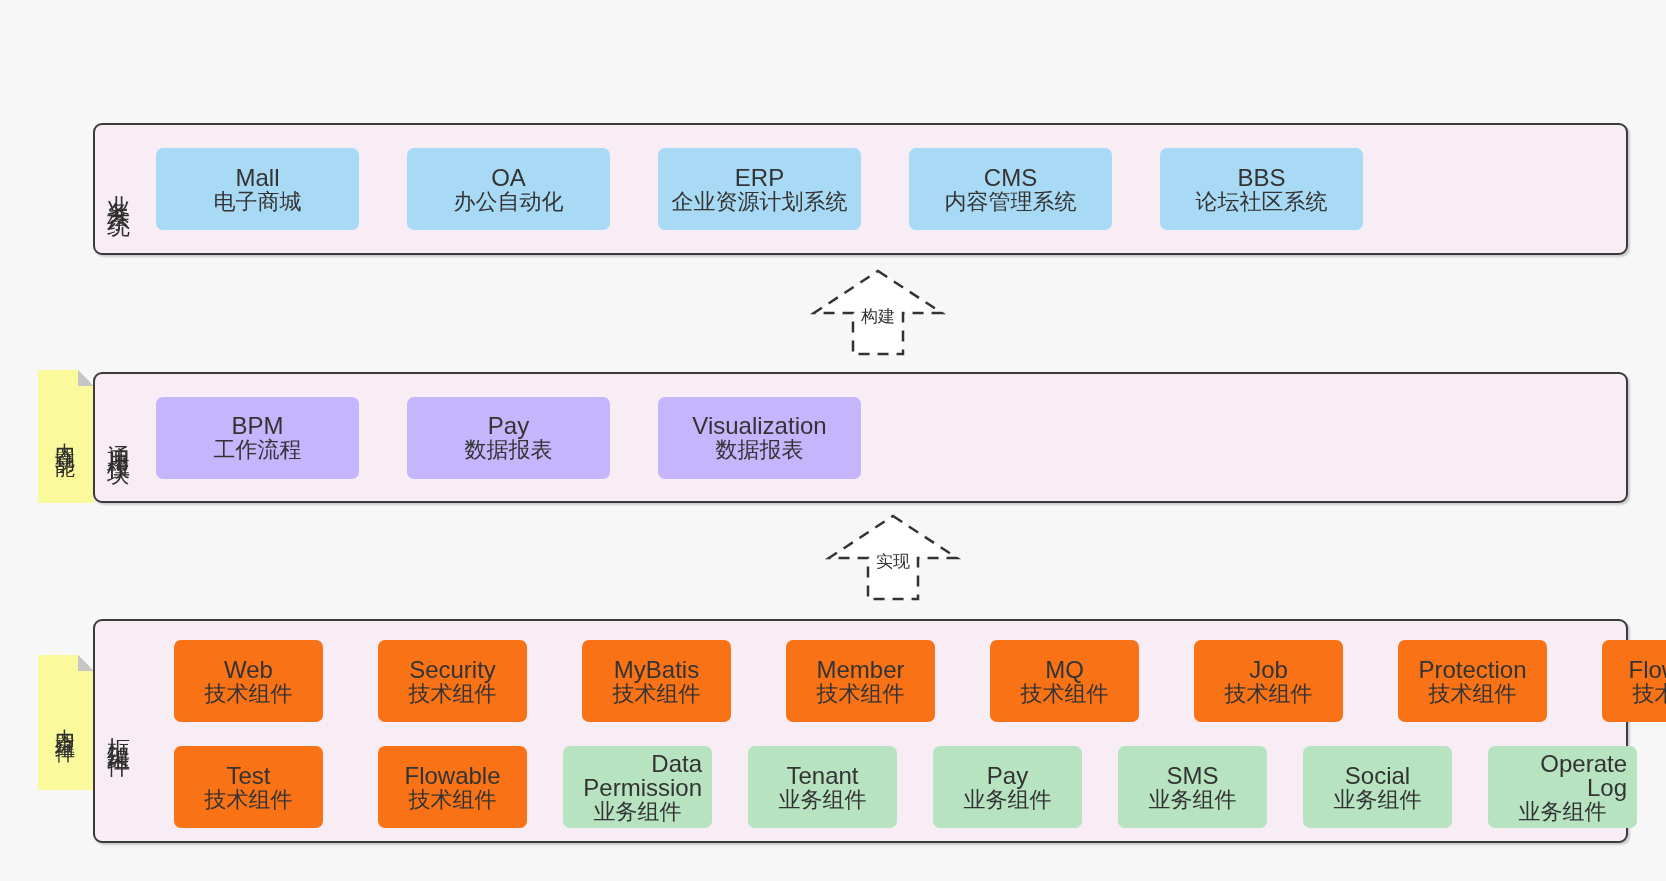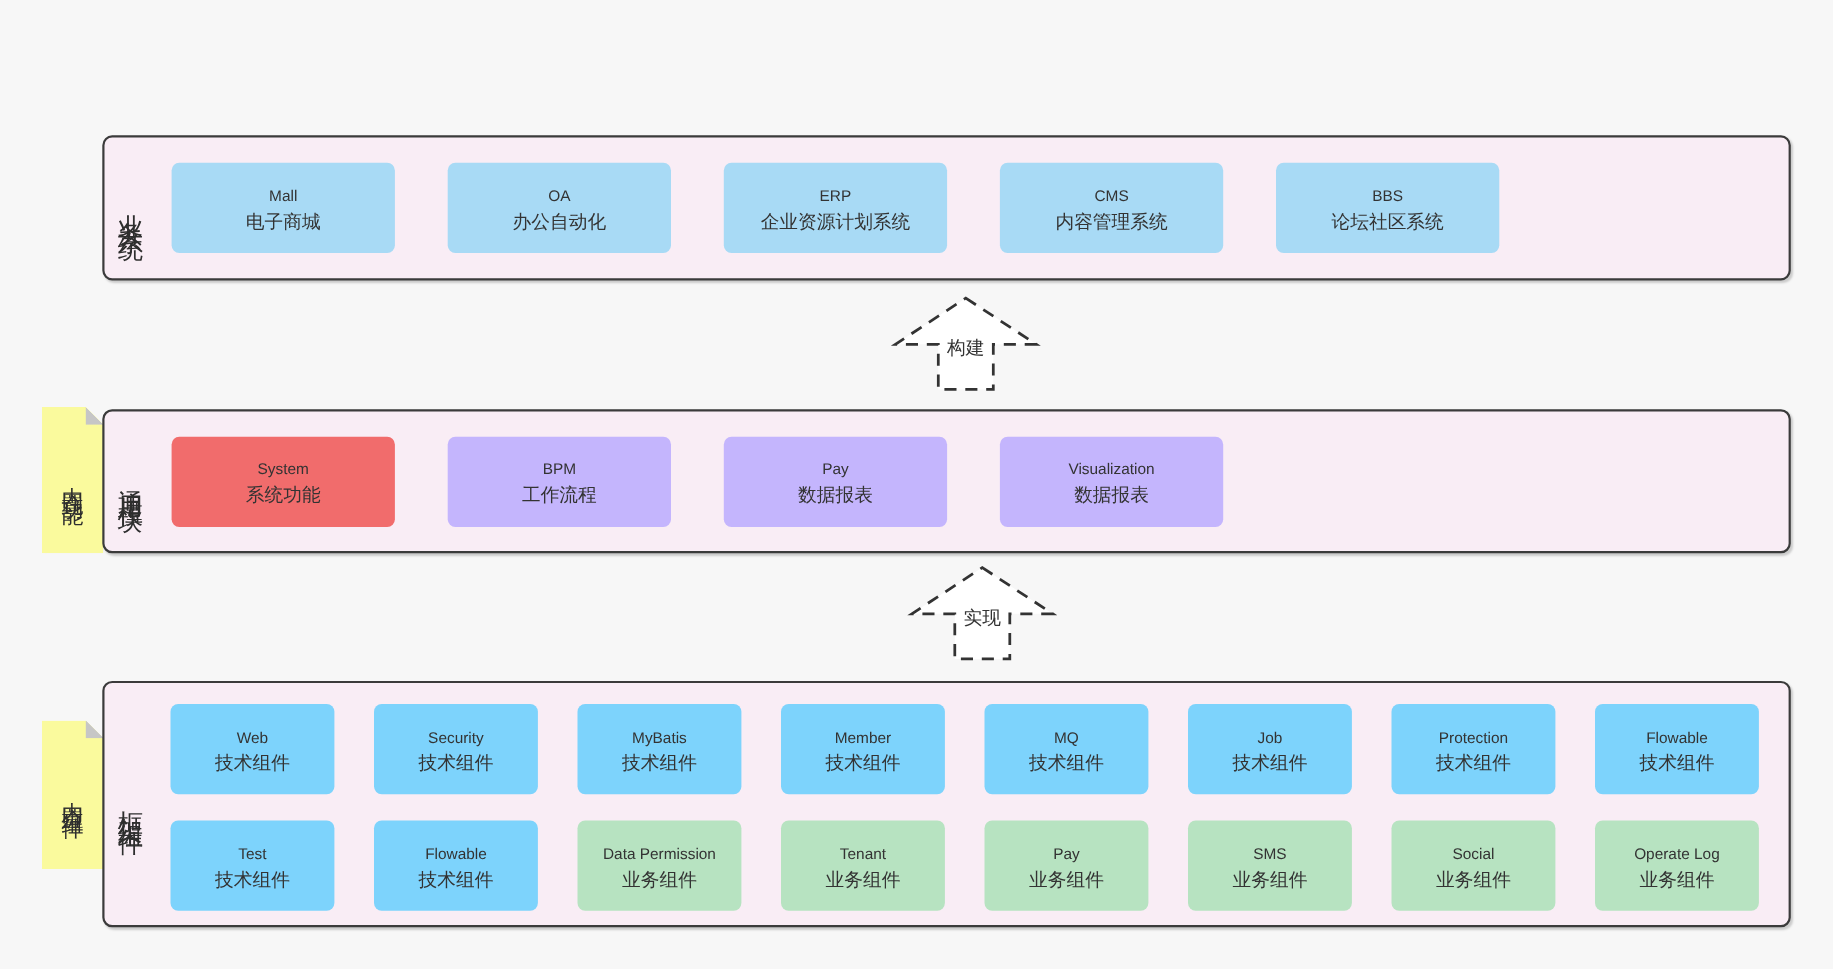--- a/index.html
+++ b/index.html
@@ -37,27 +37,27 @@
   }
   .row8{display:flex;gap:36px;}
 
   .box{
     border-radius:7px;box-sizing:border-box;padding:4px 10px;
     display:flex;flex-direction:column;align-items:center;justify-content:center;
     text-align:center;color:#333;flex:0 0 auto;
   }
   .w6{width:203px;height:82px;}
   .w8{width:149px;height:82px;}
-  .box .t{font-size:14px;line-height:24px;text-align:right;}
-  .box .s{font-size:17px;line-height:23px;}
+  .box .t{font-size:24px;line-height:24px;text-align:right;}
+  .box .s{font-size:22px;line-height:23px;}
 
   .blue{background:#a8daf5;}
   .red{background:#f16c6c;}
   .pink{background:#c4b5fd;}
-  .green{background:#7dd3fc;}
+  .green{background:#f97316;margin-left:19px;}
   .lgreen{background:#b7e3c1;}
 
   .sticky{
     position:absolute;left:38px;width:56px;
     background:#fafa9d;
     clip-path:polygon(0 0, calc(100% - 16px) 0, 100% 16px, 100% 100%, 0 100%);
     display:flex;align-items:center;justify-content:center;
     box-shadow:1px 2px 2px rgba(0,0,0,0.12);
   }
   #sticky-functions{top:370px;height:133px;}
@@ -111,24 +111,20 @@
 </svg>
 
 <div class="sticky" id="sticky-functions">
   <div class="fold"></div>
   <div class="txt">内置功能</div>
 </div>
 
 <div class="band" id="band-modules">
   <div class="v-label">通用模块</div>
   <div class="boxes6">
-    <div class="box w6 red">
-      <div class="t">System</div>
-      <div class="s">系统功能</div>
-    </div>
     <div class="box w6 pink">
       <div class="t">BPM</div>
       <div class="s">工作流程</div>
     </div>
     <div class="box w6 pink">
       <div class="t">Pay</div>
       <div class="s">数据报表</div>
     </div>
     <div class="box w6 pink">
       <div class="t">Visualization</div>

